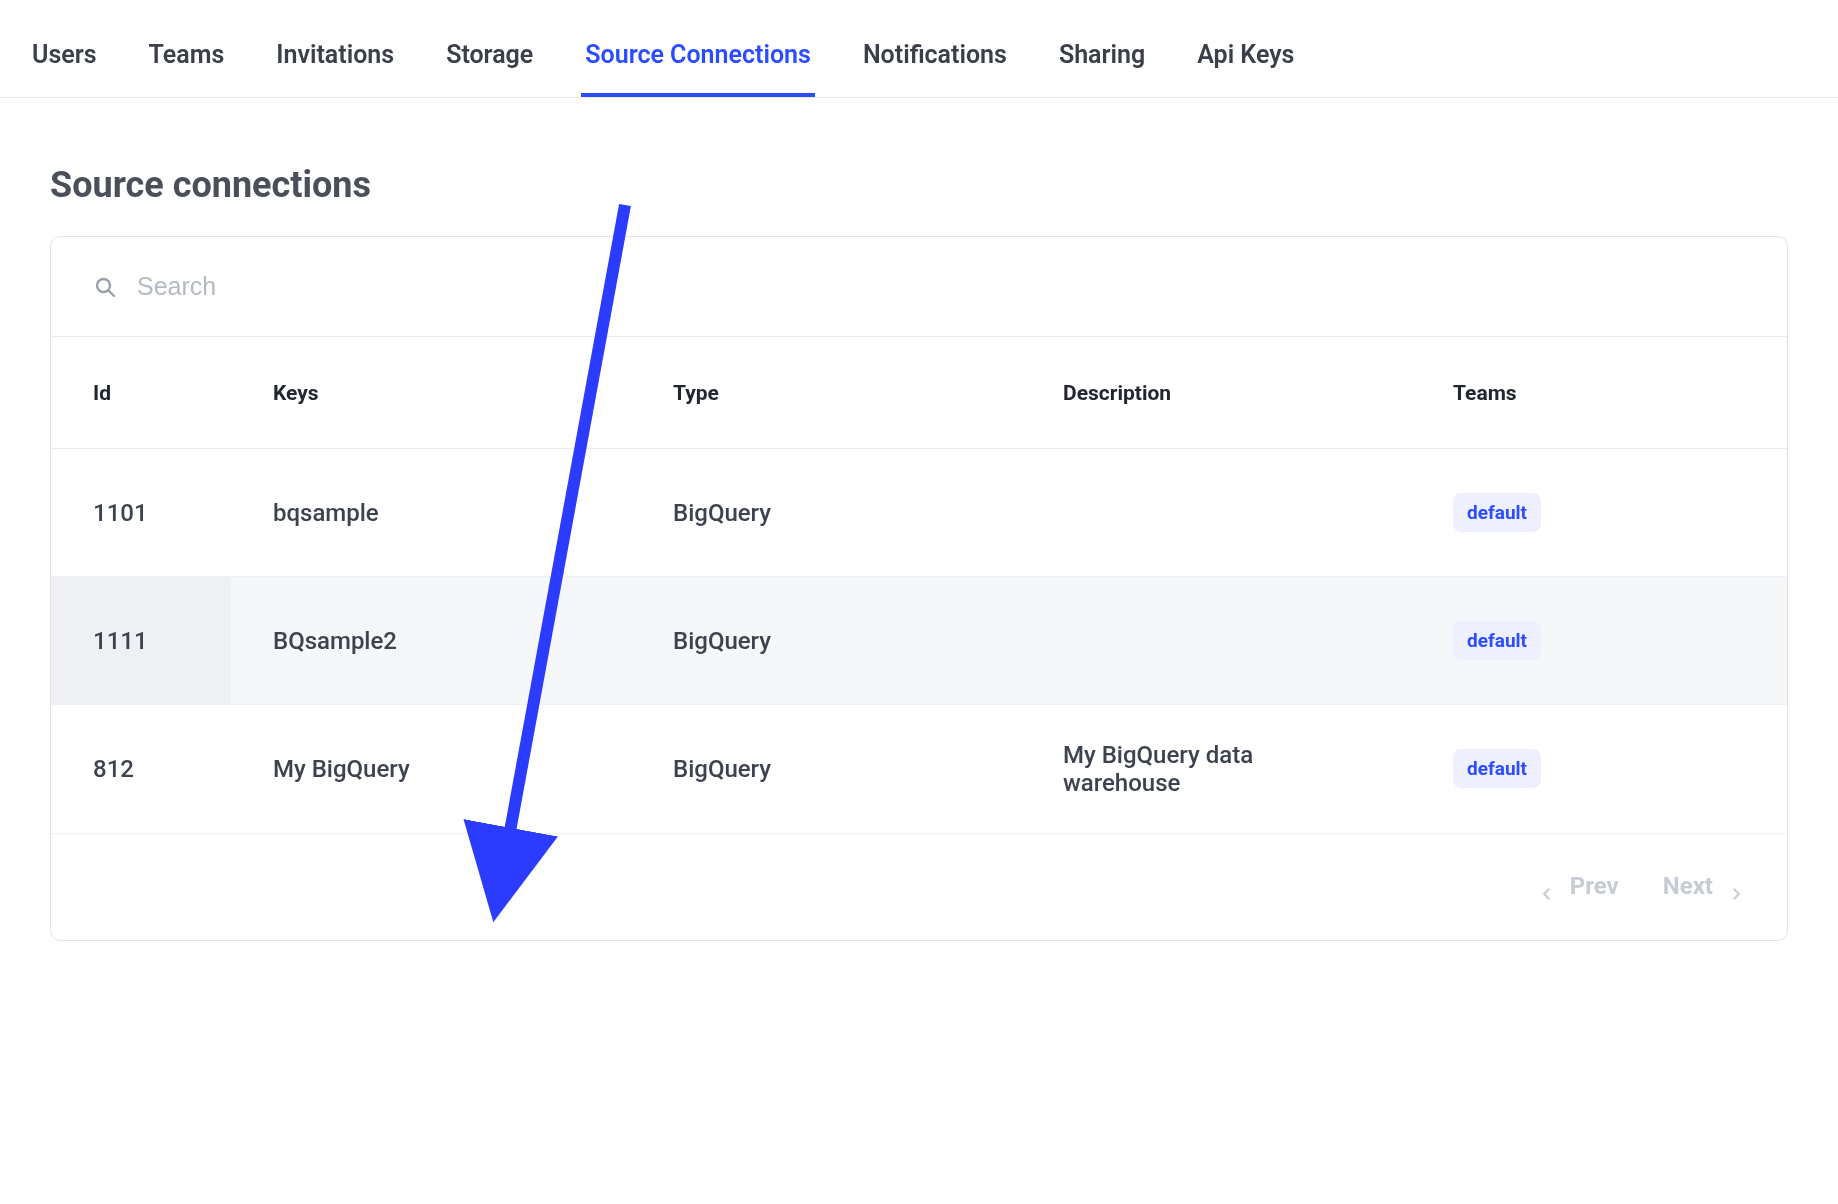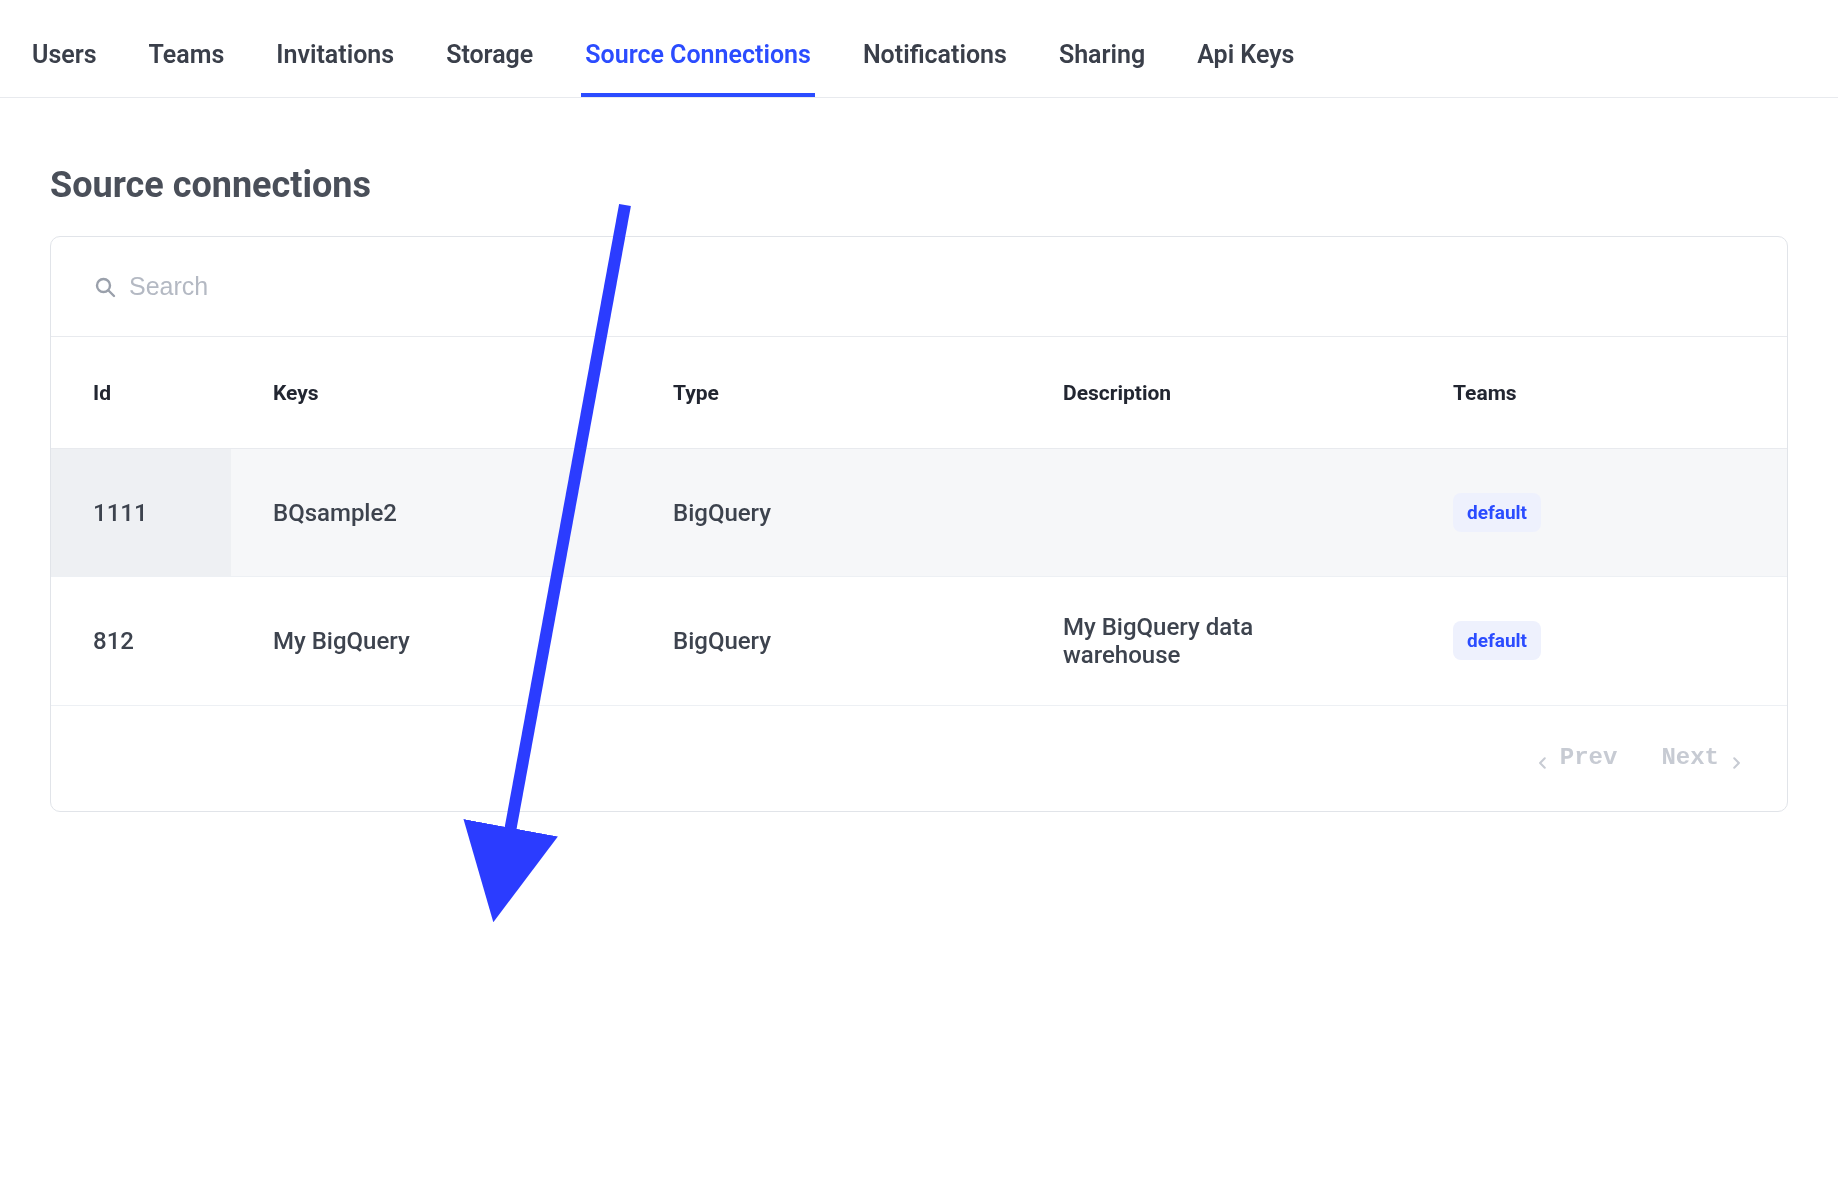--- a/index.html
+++ b/index.html
@@ -53,21 +53,21 @@
     border-radius: 10px;
     margin: 30px 50px 0 50px;
     overflow: hidden;
     background: #fff;
   }
 
   
   .search-row {
     display: flex;
     align-items: center;
-    gap: 10px;
+    gap: 18px;
     padding: 34px 42px;
   }
   .search-icon {
     width: 24px;
     height: 24px;
     flex: 0 0 auto;
     color: #9aa0ab;
   }
   .search-input {
     border: none;
@@ -136,26 +136,25 @@
     display: flex;
     justify-content: flex-end;
     align-items: center;
     gap: 44px;
     padding: 38px 44px 40px 0;
     border-top: 1px solid #edf0f4;
   }
   .pager-btn {
     display: inline-flex;
     align-items: center;
-    gap: 10px;
+    gap: 16px;
     font-size: 24px;
     font-weight: 700;
     color: #c7cbd3;
     cursor: pointer;
-    font-family: Liberation Mono, monospace;
   }
   .pager-btn .chev {
     width: 14px;
     height: 14px;
     display: inline-block;
   }
 
   
   .arrow-overlay {
     position: absolute;
@@ -203,20 +202,29 @@
     <thead>
       <tr>
         <th>Id</th>
         <th>Keys</th>
         <th>Type</th>
         <th>Description</th>
         <th>Teams</th>
       </tr>
     </thead>
     <tbody>
+      <tr>
+        <td class="id-cell">1101</td>
+        <td>bqsample</td>
+        <td>BigQuery</td>
+        <td></td>
+        <td>
+          <span class="team-badge">default</span>
+        </td>
+      </tr>
       <tr class="highlight">
         <td class="id-cell">1111</td>
         <td>BQsample2</td>
         <td>BigQuery</td>
         <td></td>
         <td>
           <span class="team-badge">default</span>
         </td>
       </tr>
       <tr>

